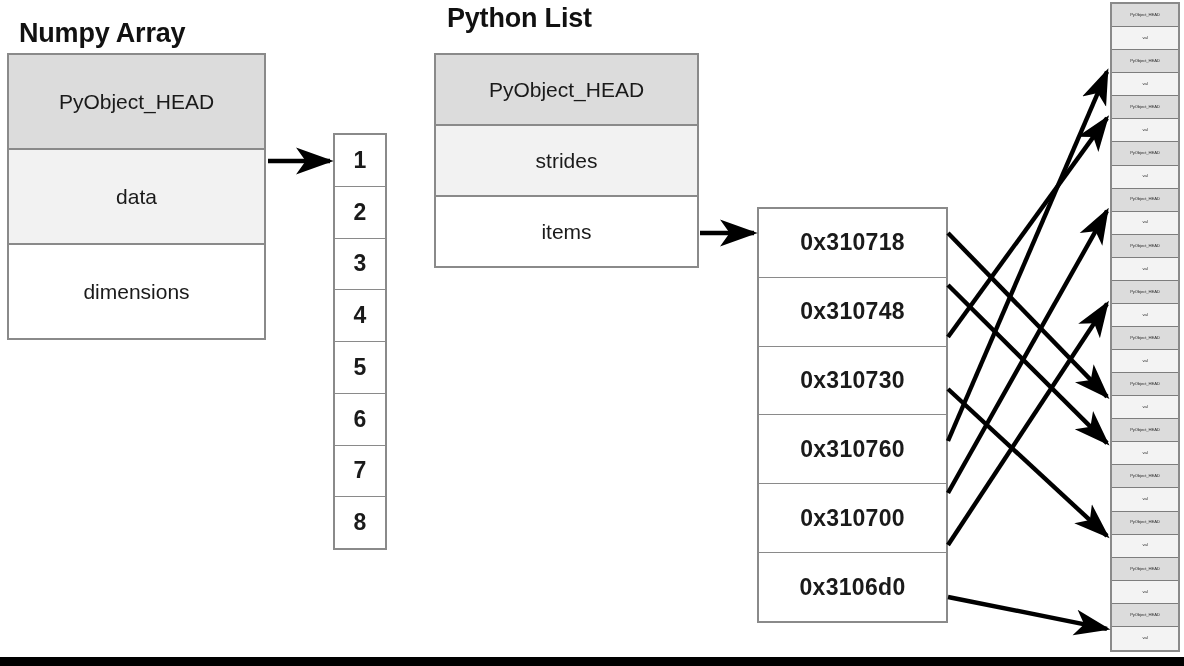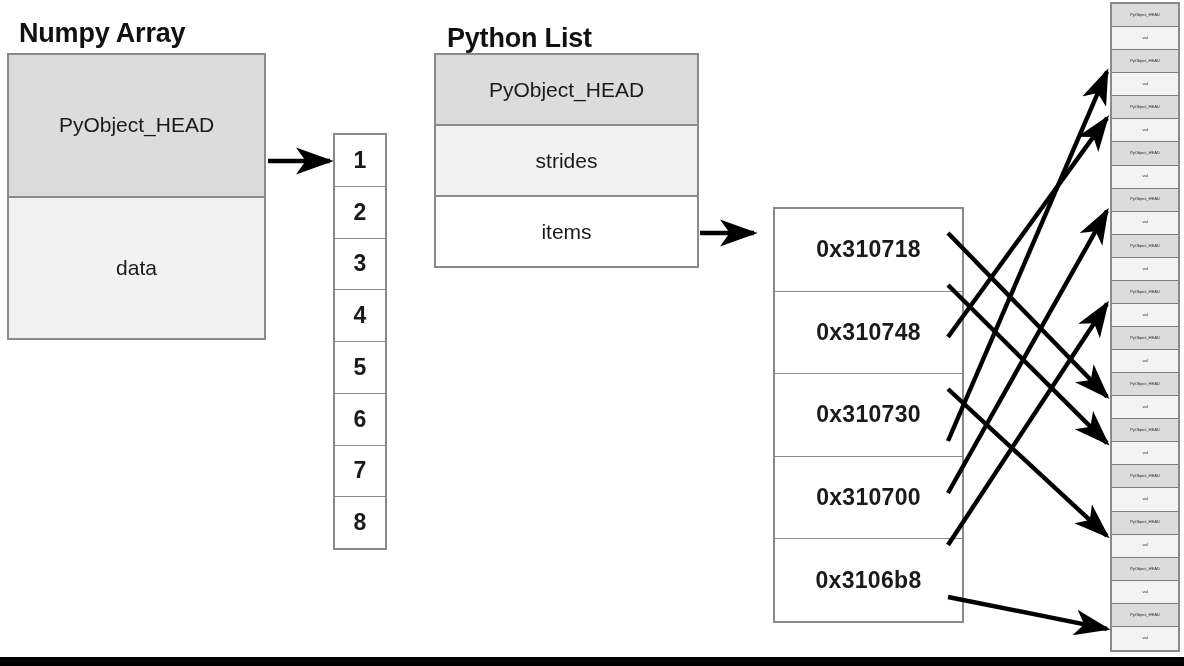--- a/index.html
+++ b/index.html
@@ -24,21 +24,21 @@
   
   .section-title {
     position: absolute;
     font-size: 27px;
     font-weight: 700;
     letter-spacing: -0.2px;
     color: #111111;
     white-space: nowrap;
   }
   #title-numpy { left: 19px; top: 18px; }
-  #title-list  { left: 447px; top: 3px; margin-top: 20px; }
+  #title-list  { left: 447px; top: 3px; }
 
   
   .struct {
     position: absolute;
     box-sizing: border-box;
     border: 2px solid #8a8a8a;
     background: #ffffff;
     display: flex;
     flex-direction: column;
   }
@@ -78,21 +78,21 @@
     justify-content: center;
     border-bottom: 1.5px solid #8a8a8a;
     background: #ffffff;
     white-space: nowrap;
   }
   .cellcol .cell:last-child { border-bottom: none; }
 
   #int-column { left: 333px; top: 133px; width: 54px; height: 417px; }
   #int-column .cell { font-size: 23px; font-weight: 700; color: #1a1a1a; }
 
-  #addr-column { left: 757px; top: 207px; width: 191px; height: 416px; margin-left: 16px; }
+  #addr-column { left: 757px; top: 207px; width: 191px; height: 416px; }
   #addr-column .cell { font-size: 23px; font-weight: 700; color: #1a1a1a; letter-spacing: 0.3px; }
 
   
   #heap-column {
     position: absolute;
     left: 1110px; top: 2px;
     width: 70px; height: 650px;
     box-sizing: border-box;
     border: 2px solid #8a8a8a;
     background: #ffffff;
@@ -144,20 +144,21 @@
 
 <div id="stage">
 
   <div class="section-title" id="title-numpy">Numpy Array</div>
 
   <div class="section-title" id="title-list">Python List</div>
 
   <div class="struct" id="numpy-struct">
     <div class="field head">PyObject_HEAD</div>
     <div class="field shade">data</div>
+    <div class="field">dimensions</div>
   </div>
 
   <div class="cellcol" id="int-column">
     <div class="cell">1</div>
     <div class="cell">2</div>
     <div class="cell">3</div>
     <div class="cell">4</div>
     <div class="cell">5</div>
     <div class="cell">6</div>
     <div class="cell">7</div>
@@ -167,22 +168,23 @@
   <div class="struct" id="list-struct">
     <div class="field head">PyObject_HEAD</div>
     <div class="field shade">strides</div>
     <div class="field">items</div>
   </div>
 
   <div class="cellcol" id="addr-column">
     <div class="cell">0x310718</div>
     <div class="cell">0x310748</div>
     <div class="cell">0x310730</div>
+    <div class="cell">0x310760</div>
     <div class="cell">0x310700</div>
-    <div class="cell">0x3106b8</div>
+    <div class="cell">0x3106d0</div>
   </div>
 
   <div id="heap-column">
       <div class="heap-obj">
         <div class="heap-row head">PyObject_HEAD</div>
         <div class="heap-row value">val</div>
       </div>
       <div class="heap-obj">
         <div class="heap-row head">PyObject_HEAD</div>
         <div class="heap-row value">val</div>

